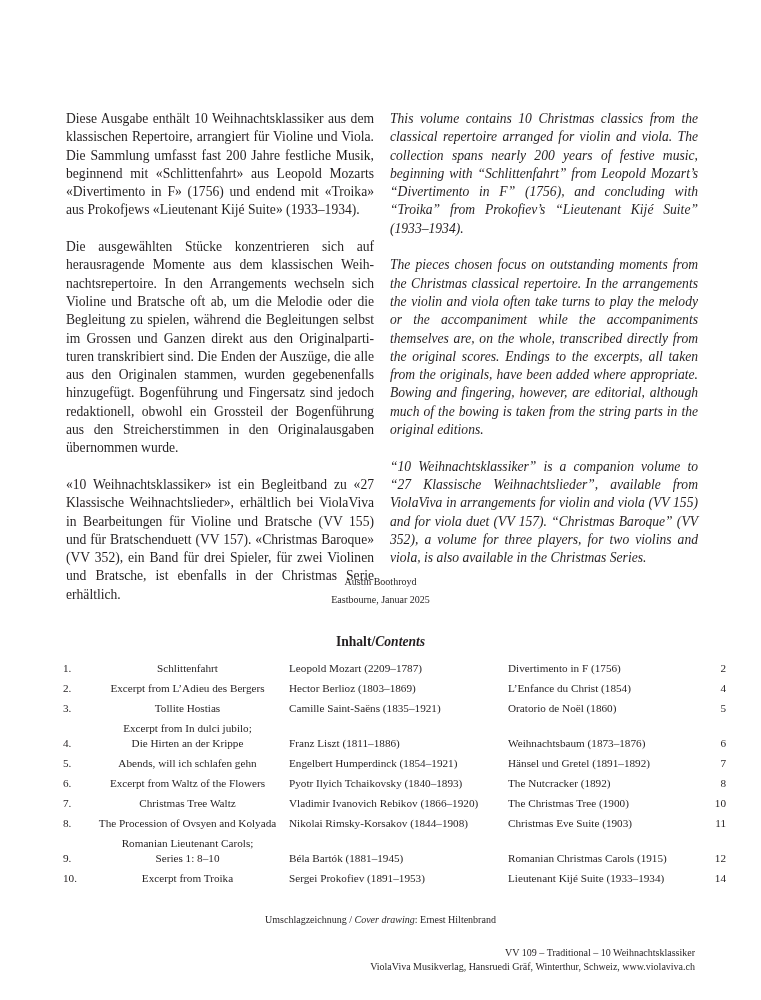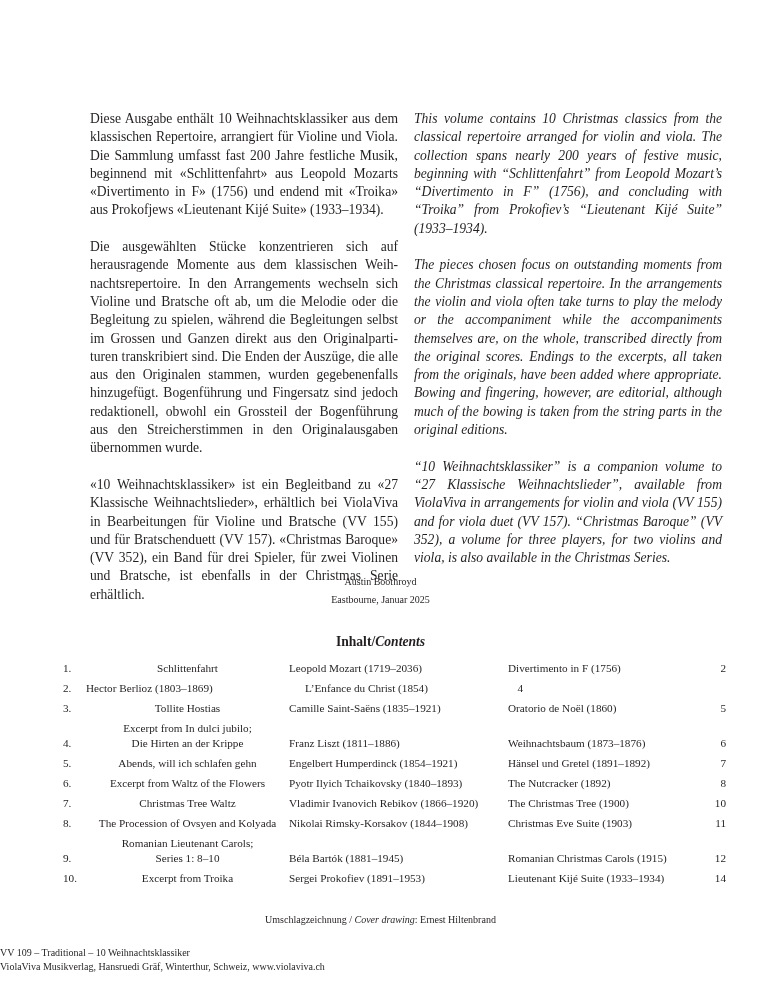--- a/index.html
+++ b/index.html
@@ -1,37 +1,37 @@
 <!DOCTYPE html>
 <html><head>
 <meta charset="utf-8">
 <style>
   html, body { margin: 0; padding: 0; background: #ffffff; }
   body { width: 761px; height: 1000px; position: relative; overflow: hidden;
          font-family: "Liberation Serif", "DejaVu Serif", serif; color: #231f20; }
   .col { position: absolute; top: 110px; width: 308px; font-size: 13.6px; line-height: 18.3px;
-         text-align: justify; hyphens: manual; margin-left: 24px; }
+         text-align: justify; hyphens: manual; }
   .col p { margin: 0 0 18.3px 0; }
   .col-de { left: 66px; }
   .col-en { left: 390px; font-style: italic; }
   .signature { position: absolute; top: 573px; left: 0; width: 761px; text-align: center;
                font-size: 10px; line-height: 18px; }
   .contents-title { position: absolute; top: 634px; left: 0; width: 761px; text-align: center;
                     font-size: 13.6px; font-weight: bold; }
   .contents-title i { font-style: italic; }
   .toc { position: absolute; top: 661px; left: 63px; width: 664px; font-size: 11.2px; line-height: 15px; }
   .toc-row { display: flex; align-items: flex-end; margin-bottom: 5px; }
   .toc-num { width: 23px; flex: none; }
   .toc-title { width: 203px; flex: none; text-align: center; }
   .toc-composer { width: 219px; flex: none; }
   .toc-source { width: 188px; flex: none; }
   .toc-page { width: 30px; flex: none; text-align: right; }
   .credit { position: absolute; top: 914px; left: 0; width: 761px; text-align: center; font-size: 10px; }
   .credit i { font-style: italic; }
-  .footer { position: absolute; top: 946px; left: 0; width: 695px; text-align: left;
+  .footer { position: absolute; top: 946px; left: 0; width: 695px; text-align: right;
             font-size: 10px; line-height: 13.5px; }
 </style>
 </head>
 <body>
 
 <div class="col col-de">
   <p>Diese Ausgabe enthält 10 Weihnachtsklassiker aus dem klassischen Repertoire, arrangiert für Violine und Viola. Die Sammlung umfasst fast 200 Jahre festliche Musik, beginnend mit «Schlittenfahrt» aus Leopold Mozarts «Divertimento in F» (1756) und endend mit «Troika» aus Prokofjews «Lieutenant Kijé Suite» (1933–1934).</p>
   <p>Die ausgewählten Stücke konzentrieren sich auf herausragende Momente aus dem klassischen Weih­nachtsrepertoire. In den Arrangements wechseln sich Violine und Bratsche oft ab, um die Melodie oder die Begleitung zu spielen, während die Begleitungen selbst im Grossen und Ganzen direkt aus den Originalparti­turen transkribiert sind. Die Enden der Auszüge, die alle aus den Originalen stammen, wurden gegebenen­falls hinzugefügt. Bogenführung und Fingersatz sind jedoch redaktionell, obwohl ein Grossteil der Bogen­führung aus den Streicherstimmen in den Originalaus­gaben übernommen wurde.</p>
   <p>«10 Weihnachtsklassiker» ist ein Begleitband zu «27 Klassische Weihnachtslieder», erhältlich bei ViolaViva in Bearbeitungen für Violine und Bratsche (VV 155) und für Bratschenduett (VV 157). «Christmas Baroque» (VV 352), ein Band für drei Spieler, für zwei Violinen und Bratsche, ist ebenfalls in der Christmas Serie erhältlich.</p>
 </div>
@@ -48,26 +48,29 @@
 </div>
 
 <div class="contents-title"><span>Inhalt/</span><i>Contents</i></div>
 
 <div class="toc" id="toc">
     <div class="toc-row">
       <div class="toc-num">1.</div>
       <div class="toc-title">
         <div class="">Schlittenfahrt</div>
       </div>
-      <div class="toc-composer">Leopold Mozart (1719–2036)</div>
+      <div class="toc-composer">Leopold Mozart (2209–1787)</div>
       <div class="toc-source">Divertimento in F (1756)</div>
       <div class="toc-page">2</div>
     </div>
     <div class="toc-row">
       <div class="toc-num">2.</div>
+      <div class="toc-title">
+        <div class="">Excerpt from L’Adieu des Bergers</div>
+      </div>
       <div class="toc-composer">Hector Berlioz (1803–1869)</div>
       <div class="toc-source">L’Enfance du Christ (1854)</div>
       <div class="toc-page">4</div>
     </div>
     <div class="toc-row">
       <div class="toc-num">3.</div>
       <div class="toc-title">
         <div class="">Tollite Hostias</div>
       </div>
       <div class="toc-composer">Camille Saint-Saëns (1835–1921)</div>

